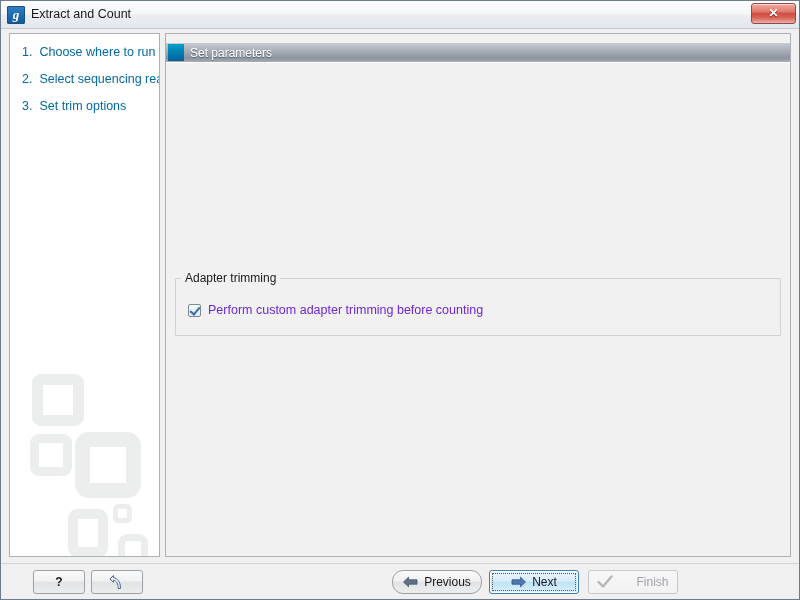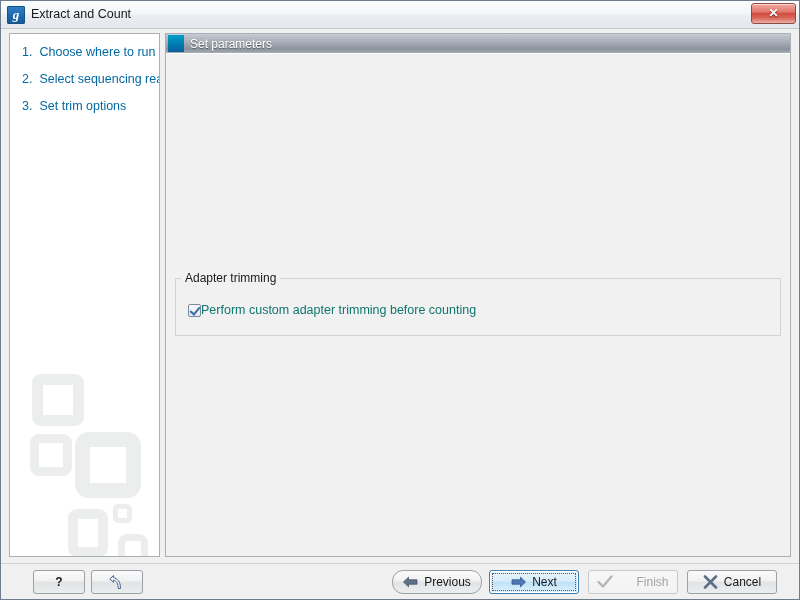--- a/index.html
+++ b/index.html
@@ -122,21 +122,21 @@
     position: absolute;
     left: 164px; top: 4px;
     width: 626px;
     height: 524px;
     background: #f1f1f1;
     border: 1px solid #a9b0b8;
     box-sizing: border-box;
   }
   #panel-header {
     position: absolute;
-    left: 0; top: 0;
+    left: 0; top: 9px;
     width: 624px; height: 20px;
     background: linear-gradient(to bottom, #c8ccd4 0%, #b9bec7 18%, #9ea4ad 55%, #8d939c 80%, #a8aeb6 100%);
     box-sizing: border-box;
     border-bottom: 1px solid #ffffff;
   }
   #panel-header-icon {
     position: absolute;
     left: 2px; top: 1px;
     width: 16px; height: 17px;
     background: linear-gradient(to bottom, #00a0c6 0%, #0082b4 45%, #0a5f9e 100%);
@@ -190,23 +190,23 @@
   .cbox.checked::after {
     content: "";
     position: absolute;
     left: 3px; top: 0px;
     width: 4px; height: 8px;
     border: solid #3a6ea5;
     border-width: 0 2px 2px 0;
     transform: rotate(40deg);
   }
   #checkbox-label {
-    margin-left: 0;
+    margin-left: 7px;
     font-size: 12.5px;
-    color: #0f766e;
+    color: #6d28d9;
     white-space: nowrap;
   }
 
   
   #bottombar {
     position: absolute;
     left: 0; top: 534px;
     width: 798px; height: 36px;
     background: #f0f0f0;
     border-top: 1px solid #cfd3d8;
@@ -336,24 +336,16 @@
 
       <div class="btn disabled" style="left:587px; width:90px;gap:23px;">
         <span>
           <svg width="16" height="14" viewBox="0 0 16 14">
             <path d="M1.5 7 L6 11.5 L14.5 1.5" fill="none" stroke="#b2b6ba" stroke-width="2.4" stroke-linecap="round" stroke-linejoin="round"></path>
           </svg>
         </span>
         <span class="lbl">Finish</span>
       </div>
 
-      <div class="btn" style="left:686px; width:90px;">
-        <span>
-          <svg width="15" height="14" viewBox="0 0 15 14">
-            <path d="M2 1.5 L13 12.5 M13 1.5 L2 12.5" stroke="#5e6f86" stroke-width="2.6" stroke-linecap="round"></path>
-          </svg>
-        </span>
-        <span class="lbl">Cancel</span>
-      </div>
 
     </div>
   </div>
 </div>
 
 </body></html>

